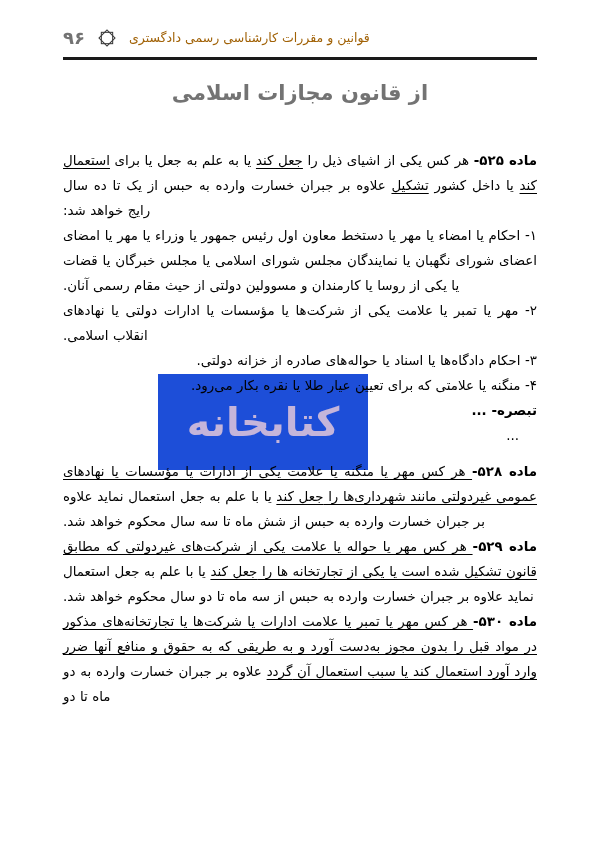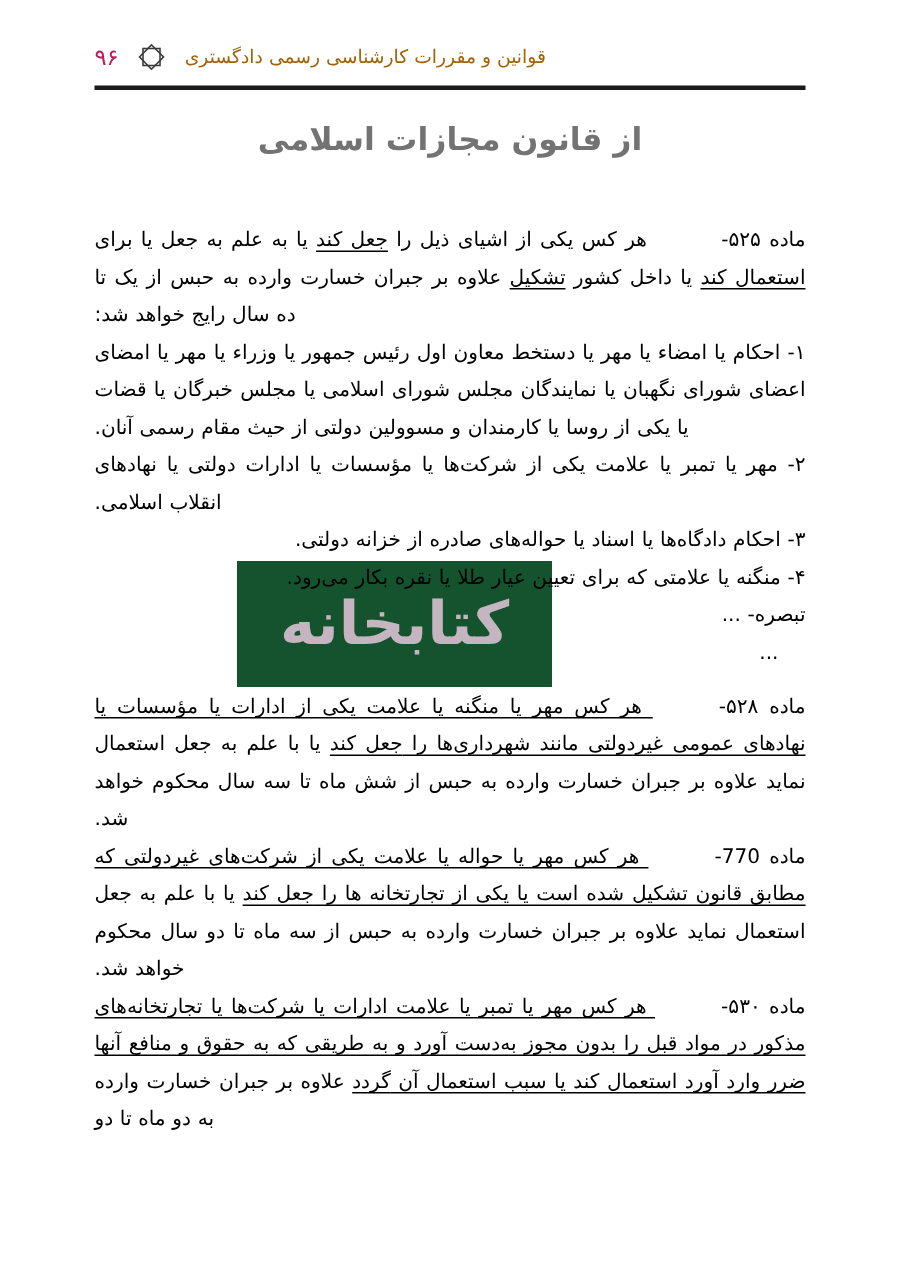--- a/index.html
+++ b/index.html
@@ -29,23 +29,23 @@
     right: 63px;
     left: 63px;
     height: 24px;
     display: flex;
     flex-direction: row;
     align-items: center;
     justify-content: flex-end;
     gap: 12px;
   }
   .header-pagenum {
-    font-size: 15px;
-    font-weight: normal;
-    color: #be185d;
+    font-size: 18px;
+    font-weight: bold;
+    color: #737373;
     letter-spacing: 0.5px;
     line-height: 1;
     order: 3;
   }
   .header-ornament {
     order: 2;
     width: 20px;
     height: 20px;
     display: block;
     flex: 0 0 auto;
@@ -90,22 +90,22 @@
     color: #000;
     line-height: 1.3;
   }
 
   
   .watermark {
     position: absolute;
     left: 158px;
     top: 374px;
     width: 210px;
-    height: 84px;
-    background: #14532d;
+    height: 96px;
+    background: #1d4ed8;
     z-index: 0;
     pointer-events: none;
   }
   .watermark-glyph {
     position: absolute;
     inset: 0;
     display: flex;
     align-items: center;
     justify-content: center;
     font-size: 40px;
@@ -133,22 +133,21 @@
     color: #000;
     word-spacing: 0.2px;
   }
   .para.last-right { text-align-last: right; }
   .para.spaced { margin-top: 11px; }
   .para.right-ell {
     text-align: right;
     text-align-last: right;
   }
   .mada {
-    font-weight: normal;
-    margin-left: 44px;
+    font-weight: bold;
   }
   .u {
     text-decoration: underline;
     text-underline-offset: 2.5px;
     text-decoration-thickness: 1px;
   }
   .ellipsis-line {
     font-size: 13.4px;
     line-height: 25px;
     margin: 0;
@@ -194,18 +193,18 @@
 
     <p class="para last-right">۴- منگنه یا علامتی که برای تعیین عیار طلا یا نقره بکار می‌رود.</p>
 
 
     <p class="para right-ell"><span class="mada">تبصره- ...</span></p>
 
     <p class="ellipsis-line">...</p>
 
     <p class="para spaced"><span class="mada">ماده ۵۲۸-</span><span class="u"> هر کس مهر یا منگنه یا علامت یکی از ادارات یا مؤسسات یا نهادهای عمومی غیردولتی مانند شهرداری‌ها را </span><span class="u">جعل کند</span><span> یا با علم به جعل استعمال نماید علاوه بر جبران خسارت وارده به حبس از شش ماه تا سه سال محکوم خواهد شد.</span></p>
 
-    <p class="para"><span class="mada">ماده 770-</span><span class="u"> هر کس مهر یا حواله یا علامت یکی از شرکت‌های غیردولتی که مطابق قانون تشکیل شده است یا یکی از تجارتخانه ها را </span><span class="u">جعل کند</span><span> یا با علم به جعل استعمال نماید علاوه بر جبران خسارت وارده به حبس از سه ماه تا دو سال محکوم خواهد شد.</span></p>
+    <p class="para"><span class="mada">ماده ۵۲۹-</span><span class="u"> هر کس مهر یا حواله یا علامت یکی از شرکت‌های غیردولتی که مطابق قانون تشکیل شده است یا یکی از تجارتخانه ها را </span><span class="u">جعل کند</span><span> یا با علم به جعل استعمال نماید علاوه بر جبران خسارت وارده به حبس از سه ماه تا دو سال محکوم خواهد شد.</span></p>
 
     <p class="para"><span class="mada">ماده ۵۳۰-</span><span class="u"> هر کس مهر یا تمبر یا علامت ادارات یا شرکت‌ها یا تجارتخانه‌های مذکور در مواد قبل را بدون مجوز به‌دست آورد و به طریقی که به حقوق و منافع آنها ضرر وارد آورد استعمال کند یا سبب استعمال آن </span><span class="u">گردد</span><span> علاوه بر جبران خسارت وارده به دو ماه تا دو</span></p>
 
   </div>
 </div>
 
 </body></html>

